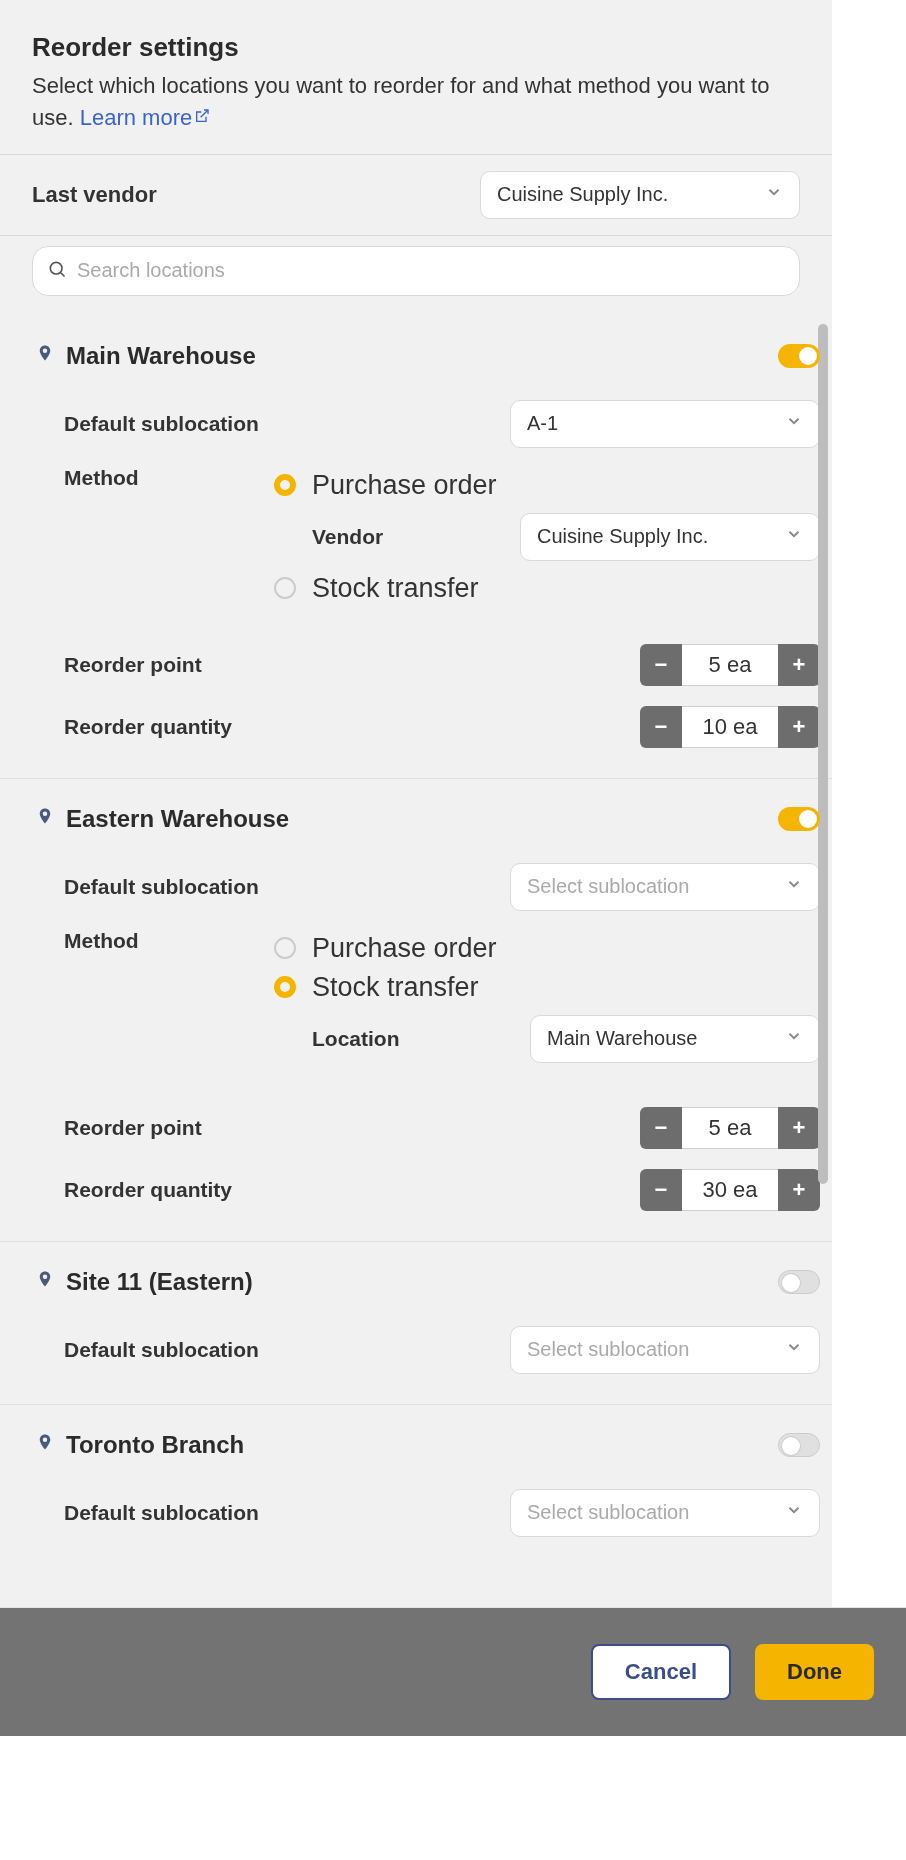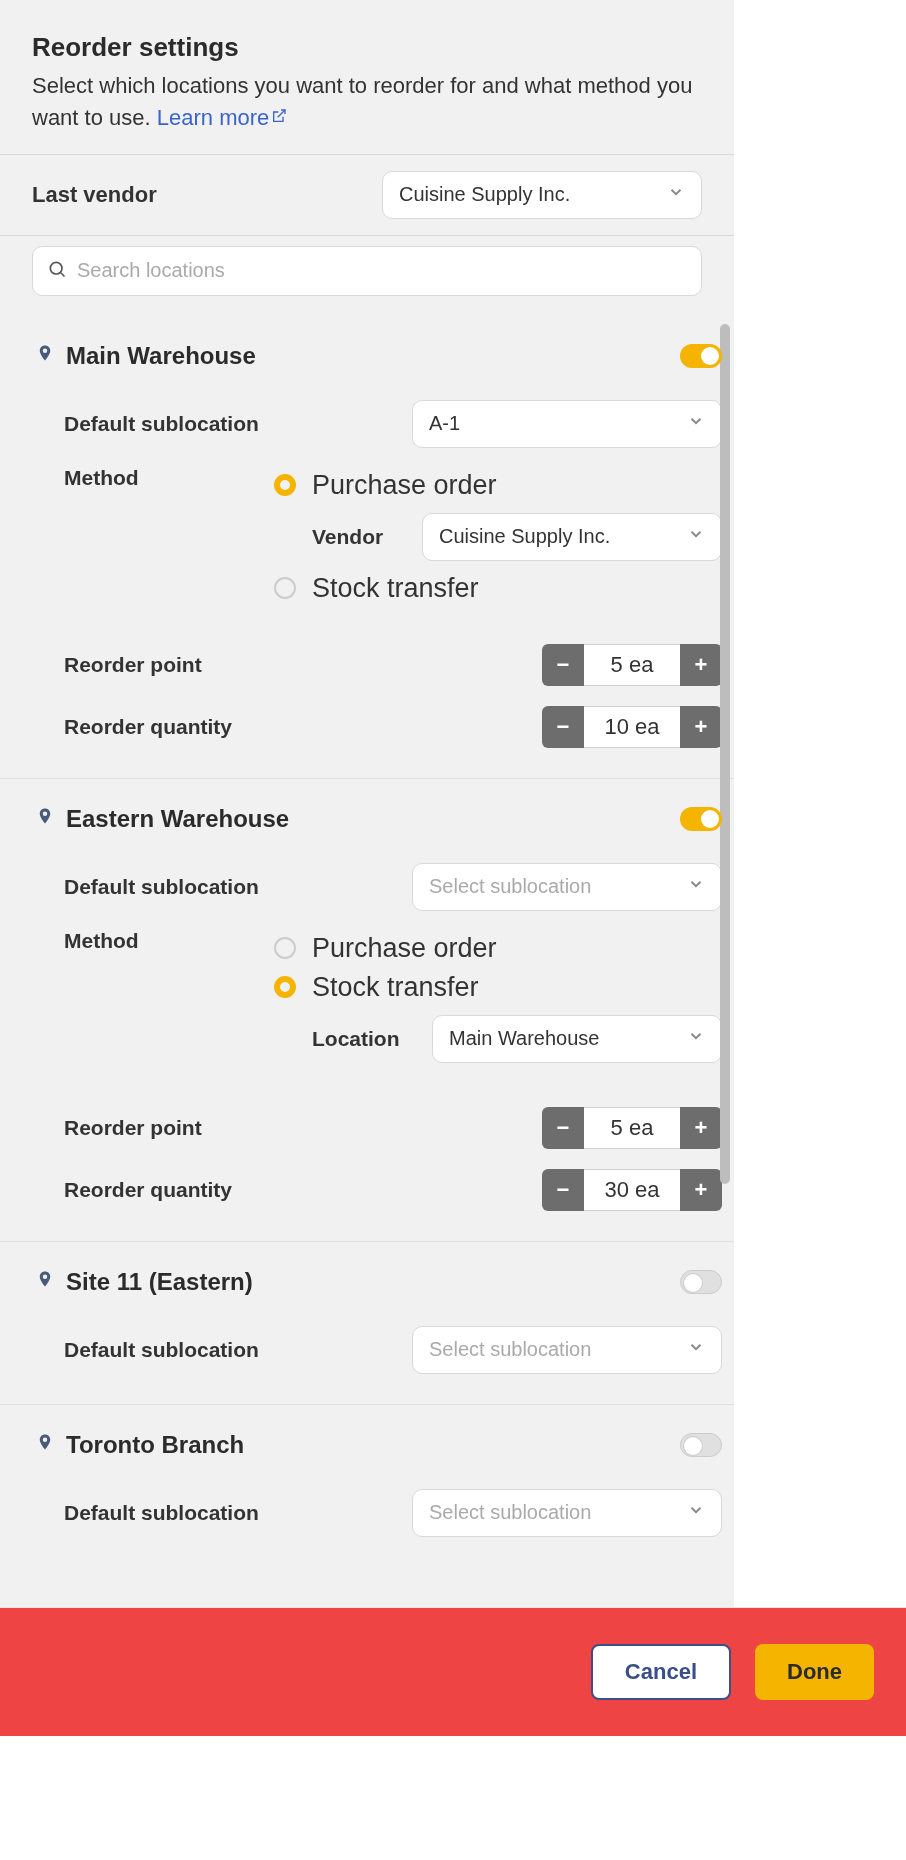--- a/index.html
+++ b/index.html
@@ -1,17 +1,17 @@
 <!DOCTYPE html>
 <html><head>
 <meta charset="utf-8">
 <style>
   * { box-sizing: border-box; margin: 0; padding: 0; }
   html, body { width: 906px; height: 1860px; font-family: -apple-system, "Segoe UI", "Helvetica Neue", Arial, sans-serif; background: #fff; }
-  .panel { width: 734px; background: #f1f1f1; }
+  .panel { width: 832px; background: #f1f1f1; }
   .header { padding: 32px 32px 20px 32px; }
   .title { font-size: 26px; font-weight: 700; color: #2b2b2b; margin-bottom: 8px; }
   .subtitle { font-size: 22px; color: #333; line-height: 1.4; }
   .link { color: #3a63cc; text-decoration: none; }
   .ext-icon { display: inline-block; vertical-align: 1px; margin-left: 2px; }
 
   .divider { border-top: 1px solid #d9d9d9; }
 
   .row { display: flex; align-items: center; justify-content: space-between; padding: 16px 32px; }
   .label { font-size: 22px; font-weight: 600; color: #333; }
@@ -21,21 +21,21 @@
     background: #fff; border: 1px solid #d9d9d9; border-radius: 10px;
     height: 48px; padding: 0 16px; font-size: 20px; color: #333;
     min-width: 320px; cursor: pointer;
   }
   .select.placeholder { color: #aaa; }
   .chevron { flex-shrink: 0; margin-left: 12px; }
 
   .search-wrap { padding: 10px 32px 20px 32px; }
   .search {
     display: flex; align-items: center; background: #fff;
-    border: 1px solid #d9d9d9; border-radius: 10px; height: 50px; padding: 0 14px;
+    border: 1px solid #d9d9d9; border-radius: 16px; height: 50px; padding: 0 14px;
   }
   .search input {
     border: none; outline: none; font-size: 20px; color: #333;
     width: 100%; background: transparent; margin-left: 10px;
   }
   .search input::placeholder { color: #aaa; }
 
   .scroll-area { position: relative; }
   .scrollbar { position: absolute; right: 4px; top: 8px; width: 10px; height: 860px; background: #bdbdbd; border-radius: 5px; }
 
@@ -70,21 +70,21 @@
   }
   .stepper button:first-child { border-radius: 6px 0 0 6px; }
   .stepper button:last-child { border-radius: 0 6px 6px 0; }
   .stepper .val {
     width: 96px; background: #fff; border-top: 1px solid #d0d0d0; border-bottom: 1px solid #d0d0d0;
     display: flex; align-items: center; justify-content: center; font-size: 22px; color: #333;
   }
 
   .footer {
     display: flex; justify-content: flex-end; gap: 24px;
-    padding: 36px 32px 36px 32px; background: #ef4444; border-top: 1px solid #e5e5e5;
+    padding: 36px 32px 36px 32px; background: #737373; border-top: 1px solid #e5e5e5;
   }
   .btn {
     height: 56px; padding: 0 32px; border-radius: 8px; font-size: 22px; font-weight: 600; cursor: pointer;
     display: flex; align-items: center; justify-content: center;
   }
   .btn-cancel { background: #fff; border: 2px solid #3a4f8a; color: #3a4f8a; }
   .btn-done { background: #f4b400; border: none; color: #2b2b2b; }
 </style>
 </head>
 <body>

